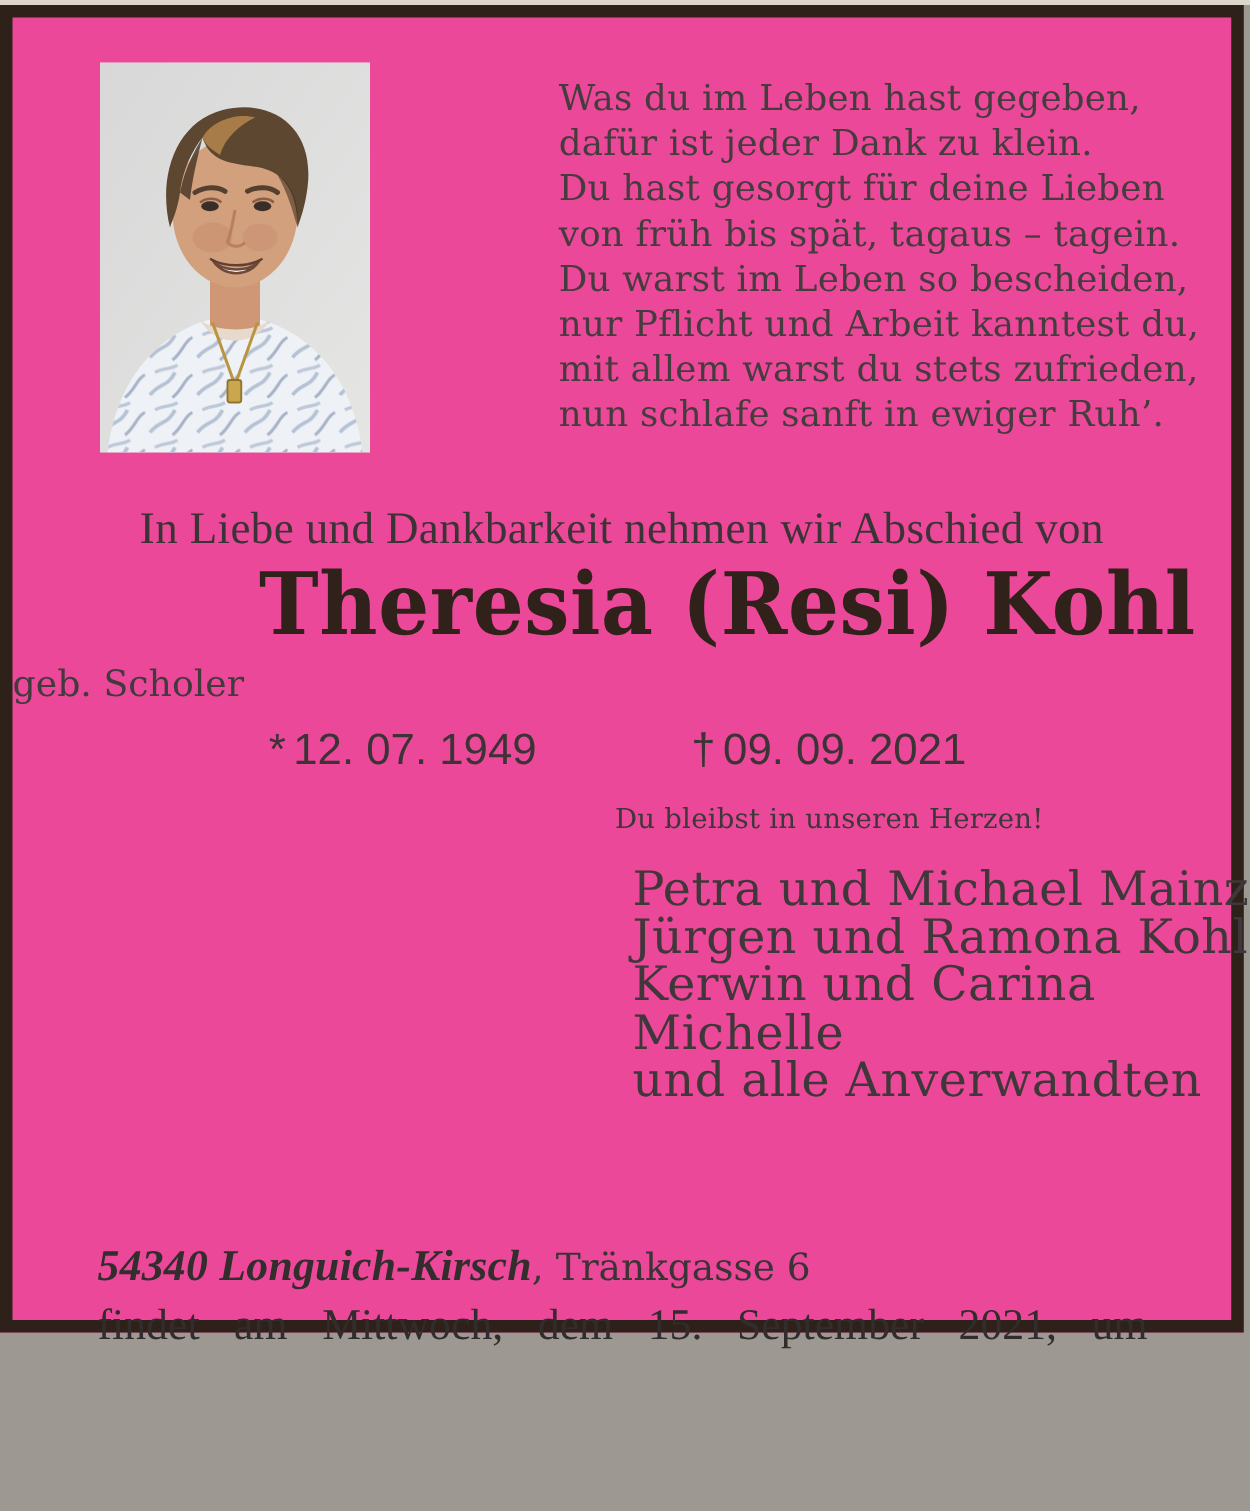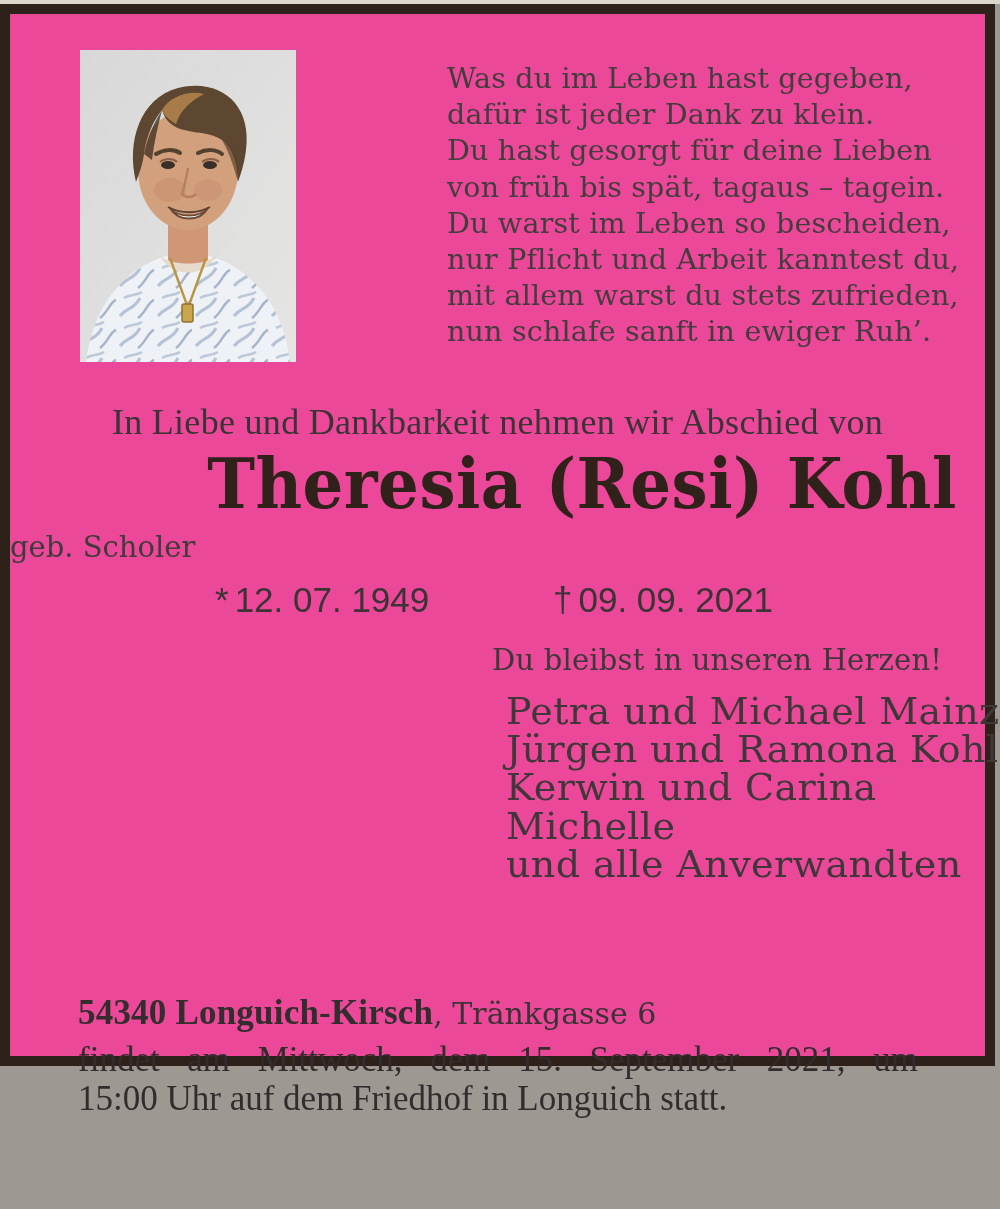--- a/index.html
+++ b/index.html
@@ -54,37 +54,37 @@
 
   .dates{left:0;top:566px;width:975px;height:44px;
     font-family:Liberation Sans, sans-serif;
     font-size:35px;color:#3b3335;}
   .birth{position:absolute;left:205px;top:0;white-space:nowrap;}
   .death{position:absolute;left:543px;top:0;white-space:nowrap;}
   .dsym{letter-spacing:6px;}
 
   .farewell{
     left:482px;top:629px;
-    font-size:29px;color:#3f3739;letter-spacing:0.2px;
+    font-size:22px;color:#3f3739;letter-spacing:0.2px;
     white-space:nowrap;
   }
 
   .mourners{
     left:496px;top:678px;
     font-size:38px;line-height:38.2px;
     color:#3f3739;letter-spacing:0.4px;
     white-space:nowrap;
   }
 
   .address{
     left:68px;top:979px;white-space:nowrap;color:#332d2e;
   }
   .address .bold{
     font-family:"Liberation Serif", serif;
-    font-weight:bold;font-size:35px;letter-spacing:0.2px;
+    font-weight:bold;font-size:35px;letter-spacing:0.2px;font-style:italic;
   }
   .address .reg{
     font-size:30px;color:#3b3335;
   }
 
   .notice{
     left:68px;top:1026px;width:840px;
     font-family:"Liberation Serif", serif;
     font-size:35px;line-height:39.2px;color:#322c2d;
   }
@@ -184,17 +184,16 @@
       <div>Michelle</div>
       <div>und alle Anverwandten</div>
     </div>
 
     <div class="abs address">
       <span class="bold">54340 Longuich-Kirsch</span><span class="reg">, Tränkgasse 6</span>
     </div>
 
     <div class="abs notice">
       <div class="jline">findet am Mittwoch, dem 15. September 2021, um</div>
-      <div class="lline">15:00 Uhr auf dem Friedhof in Longuich statt.</div>
     </div>
 
   </div>
 </div>
 
 </body></html>

